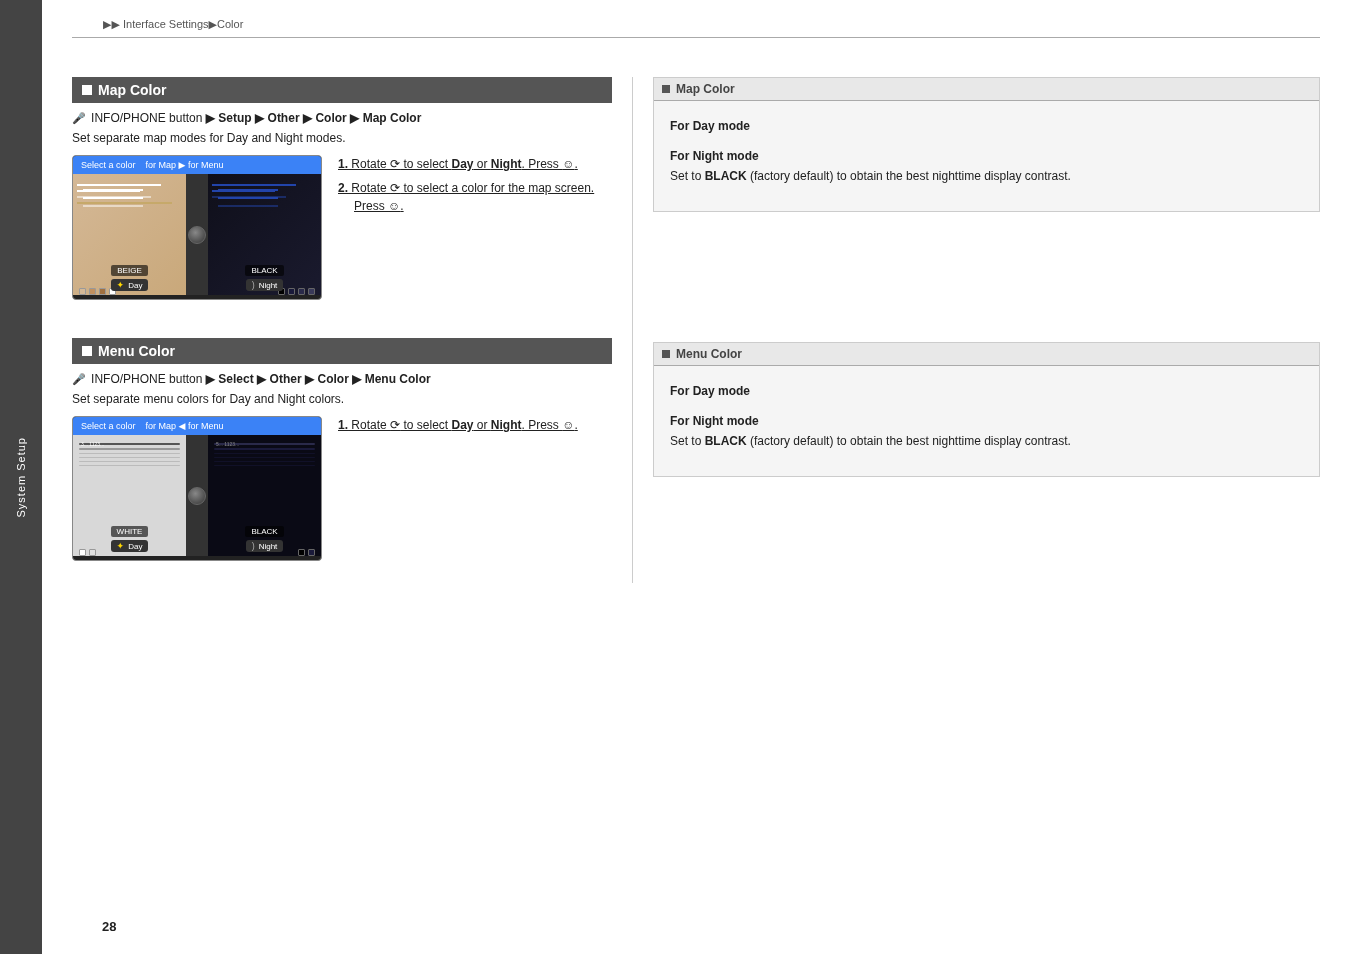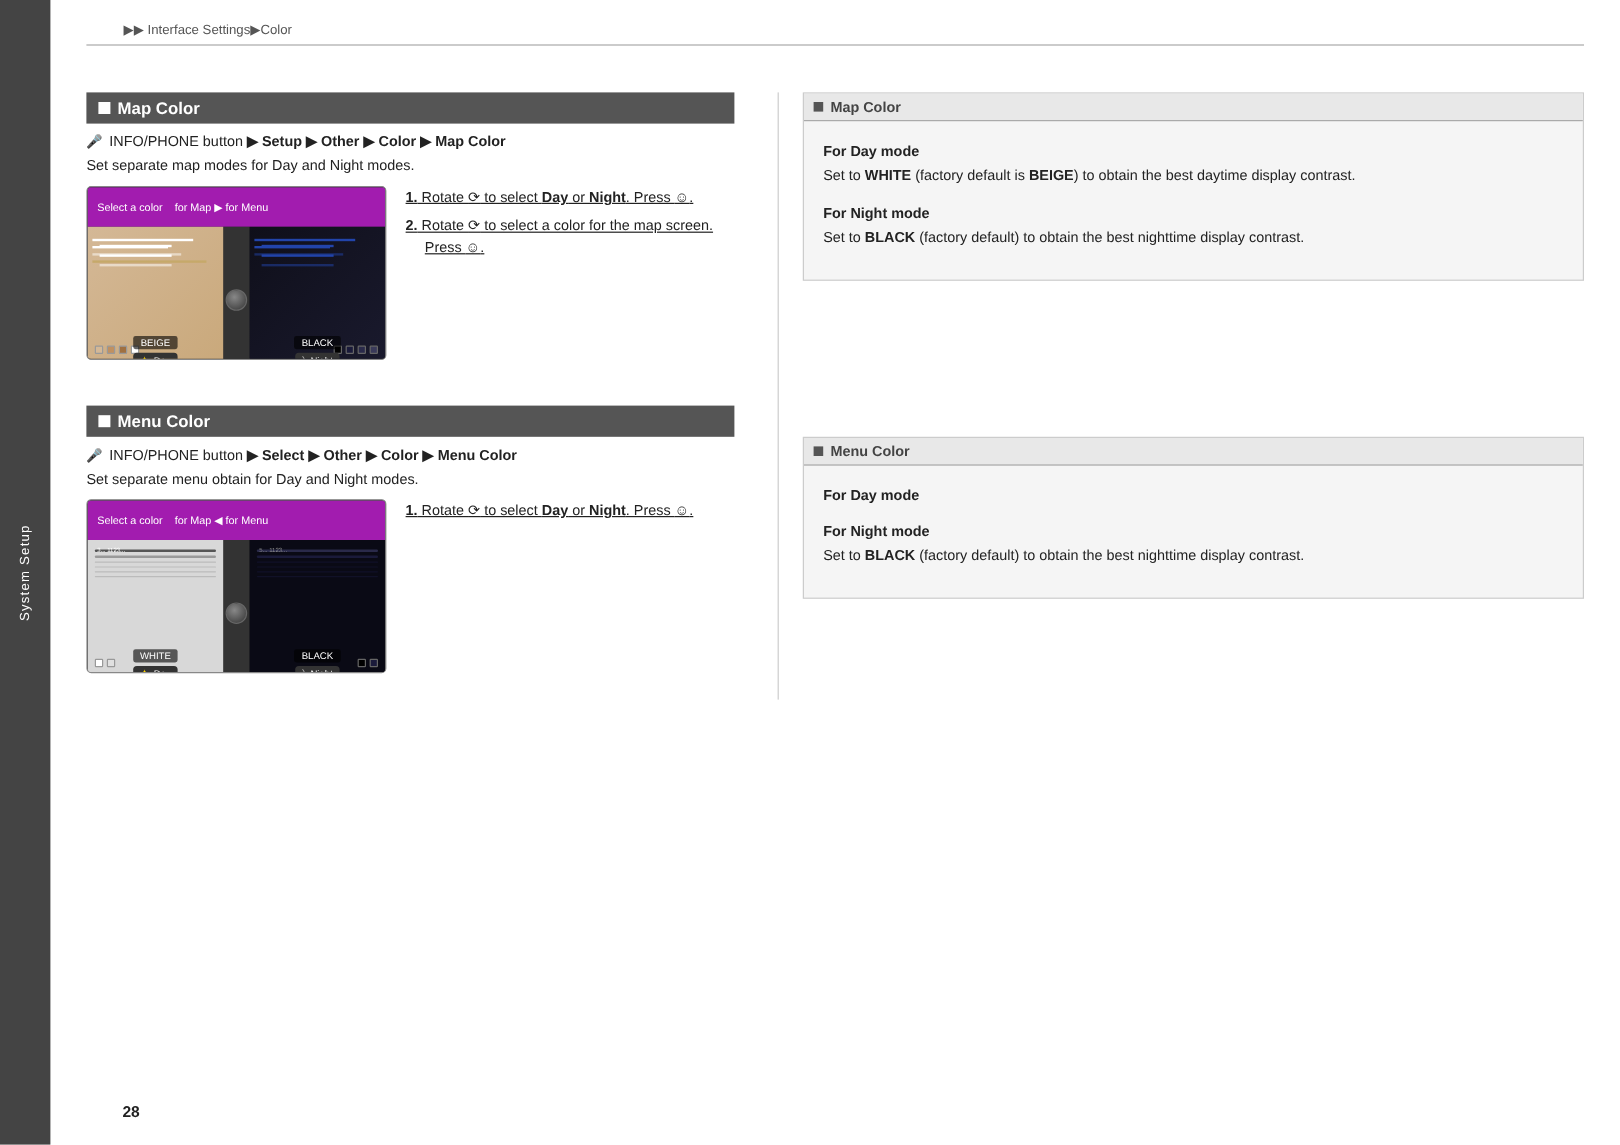--- a/index.html
+++ b/index.html
@@ -51,21 +51,21 @@
       color: #555;
       margin-bottom: 12px;
       padding-bottom: 6px;
       border-bottom: 1px solid #aaa;
     }
     .breadcrumb span { margin: 0 2px; padding-left: 29px; }
 
     
     .columns {
       display: flex;
-      gap: 16px;
+      gap: 0;
       width: 100%;
       margin-top: 39px;
     }
     .col-left {
       flex: 0 0 560px;
       padding-right: 20px;
     }
     .col-right {
       flex: 1;
       padding-left: 20px;
@@ -109,22 +109,22 @@
       width: 270px;
       height: 155px;
       background: #222;
       border: 1px solid #888;
       border-radius: 4px;
       position: relative;
       overflow: hidden;
       margin-bottom: 12px;
     }
     .ss-top-bar {
-      background: #a21caf;
-      height: 33px;
+      background: #3b82f6;
+      height: 18px;
       display: flex;
       align-items: center;
       padding: 0 8px;
       font-size: 10px;
       color: #fff;
       gap: 10px;
     }
     .ss-content {
       display: flex;
       height: calc(100% - 22px);
@@ -405,21 +405,21 @@
       <div>
         <div class="section-header">
           <span class="sq"></span>
           <span>Menu Color</span>
         </div>
 
         <div class="path-line">
           <span class="mic-icon">🎤</span>
           <span>INFO/PHONE button <span class="bold">▶ Select ▶ Other ▶ Color ▶ Menu Color</span></span>
         </div>
-        <div class="section-desc">Set separate menu obtain for Day and Night modes.</div>
+        <div class="section-desc">Set separate menu colors for Day and Night colors.</div>
 
         <div style="display:flex; gap:16px; margin-bottom:10px;">
           <div class="screenshot-box" style="width:250px; height:145px;">
             <div class="ss-top-bar">
               <span style="font-size:9px;">Select a color</span>
               <span style="font-size:9px;">for Map <span style="color:#fff;">◀</span> for Menu</span>
             </div>
             <div class="ss-content">
 
               <div class="ss-left-panel menu-white-bg" style="flex:1; display:flex; flex-direction:column; align-items:center; justify-content:flex-end; padding-bottom:4px; position:relative; background:#d8d8d8;">
@@ -484,21 +484,20 @@
     <div class="col-right">
 
       <div class="right-section">
         <div class="info-header">
           <span class="sq2"></span>
           <span>Map Color</span>
         </div>
         <div class="right-inner">
           <div class="info-section">
             <h4>For Day mode</h4>
-            <p>Set to <strong>WHITE</strong> (factory default is <strong>BEIGE</strong>) to obtain the best daytime display contrast.</p>
           </div>
           <div class="info-section">
             <h4>For Night mode</h4>
             <p>Set to <strong>BLACK</strong> (factory default) to obtain the best nighttime display contrast.</p>
           </div>
         </div>
       </div>
 
       <div class="right-section" style="margin-top: 130px;">
         <div class="info-header">

